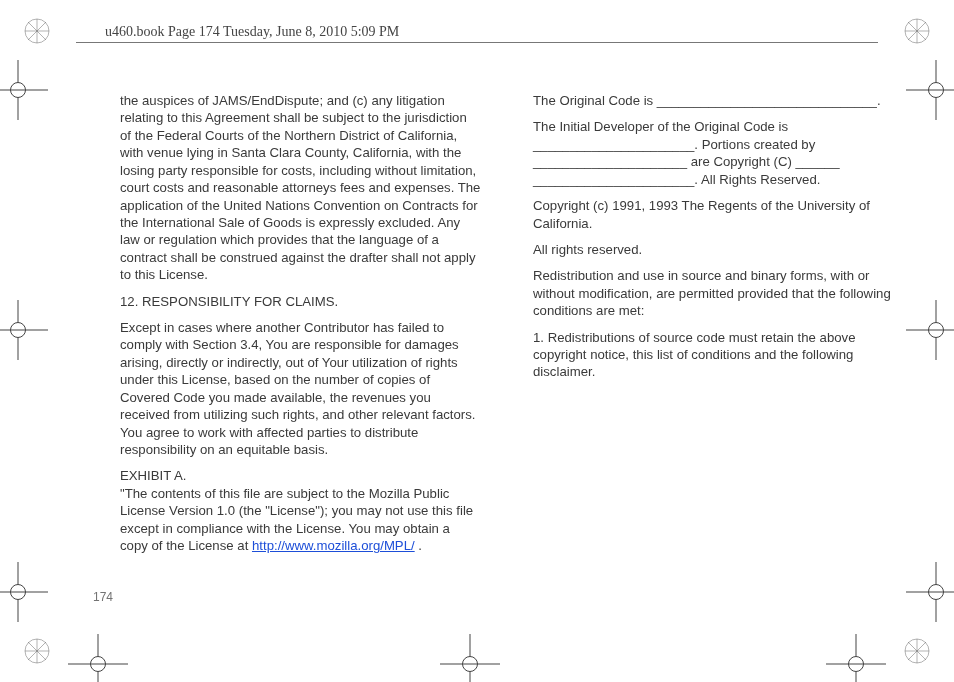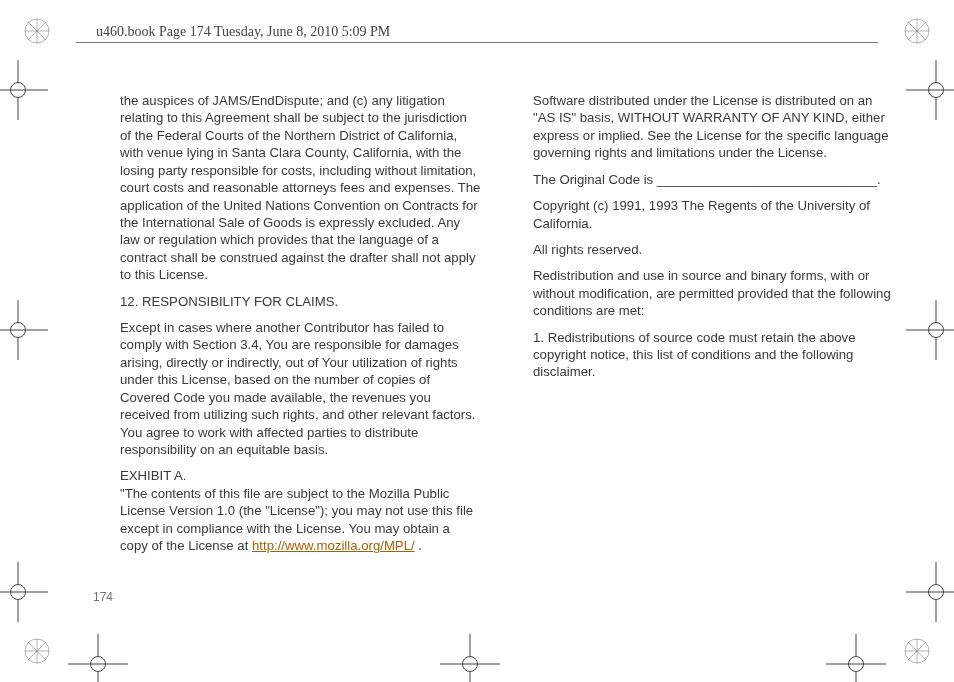--- a/index.html
+++ b/index.html
@@ -42,42 +42,42 @@
   .header-line {
     position: absolute;
     top: 42px;
     left: 76px;
     right: 76px;
     border-top: 1px solid #777;
   }
   .header-text {
     position: absolute;
     top: 24px;
-    left: 96px;
+    left: 105px;
     font-size: 14px;
     font-family: "Times New Roman", serif;
     color: #444;
   }
   .page-body {
     position: absolute;
     top: 92px;
     left: 120px;
     right: 60px;
     display: flex;
     gap: 52px;
   }
   .col {
     flex: 1;
     font-size: 13.2px;
     line-height: 1.32;
     color: #3a3a3a;
   }
   .col p { margin: 0 0 9px 0; }
   .col .bold { font-weight: normal; }
-  .col a { color: #a16207; text-decoration: underline; }
+  .col a { color: #1d4ed8; text-decoration: underline; }
   .page-num {
     position: absolute;
     left: 93px;
     bottom: 78px;
     font-size: 12px;
     color: #737373;
   }
 </style>
 </head>
 <body>
@@ -154,22 +154,22 @@
   <div class="col">
     <p>the auspices of JAMS/EndDispute; and (c) any litigation relating to this Agreement shall be subject to the jurisdiction of the Federal Courts of the Northern District of California, with venue lying in Santa Clara County, California, with the losing party responsible for costs, including without limitation, court costs and reasonable attorneys fees and expenses. The application of the United Nations Convention on Contracts for the International Sale of Goods is expressly excluded. Any law or regulation which provides that the language of a contract shall be construed against the drafter shall not apply to this License.</p>
     <p>12. RESPONSIBILITY FOR CLAIMS.</p>
     <p>Except in cases where another Contributor has failed to comply with Section 3.4, You are responsible for damages arising, directly or indirectly, out of Your utilization of rights under this License, based on the number of copies of Covered Code you made available, the revenues you received from utilizing such rights, and other relevant factors. You agree to work with affected parties to distribute responsibility on an equitable basis.</p>
     <p>
       <span>EXHIBIT A.</span><br>
       <span>"The contents of this file are subject to the Mozilla Public License Version 1.0 (the "License"); you may not use this file except in compliance with the License. You may obtain a copy of the License at </span><a href="#">http://www.mozilla.org/MPL/</a><span> .</span>
     </p>
   </div>
   <div class="col">
-    <p>Software distributed under the License is distributed on an "AS IS" basis, WITHOUT WARRANTY OF ANY KIND, either express or implied. See the License for the specific language governing rights and limitations under the License.</p>
     <p>The Original Code is ______________________________.</p>
+    <p>The Initial Developer of the Original Code is ______________________. Portions created by _____________________ are Copyright (C) ______ ______________________. All Rights Reserved.</p>
     <p class="bold">Copyright (c) 1991, 1993 The Regents of the University of California.</p>
     <p>All rights reserved.</p>
     <p>Redistribution and use in source and binary forms, with or without modification, are permitted provided that the following conditions are met:</p>
     <p>1. Redistributions of source code must retain the above copyright notice, this list of conditions and the following disclaimer.</p>
   </div>
 </div>
 
 <div class="page-num">174</div>
 
 </body></html>

